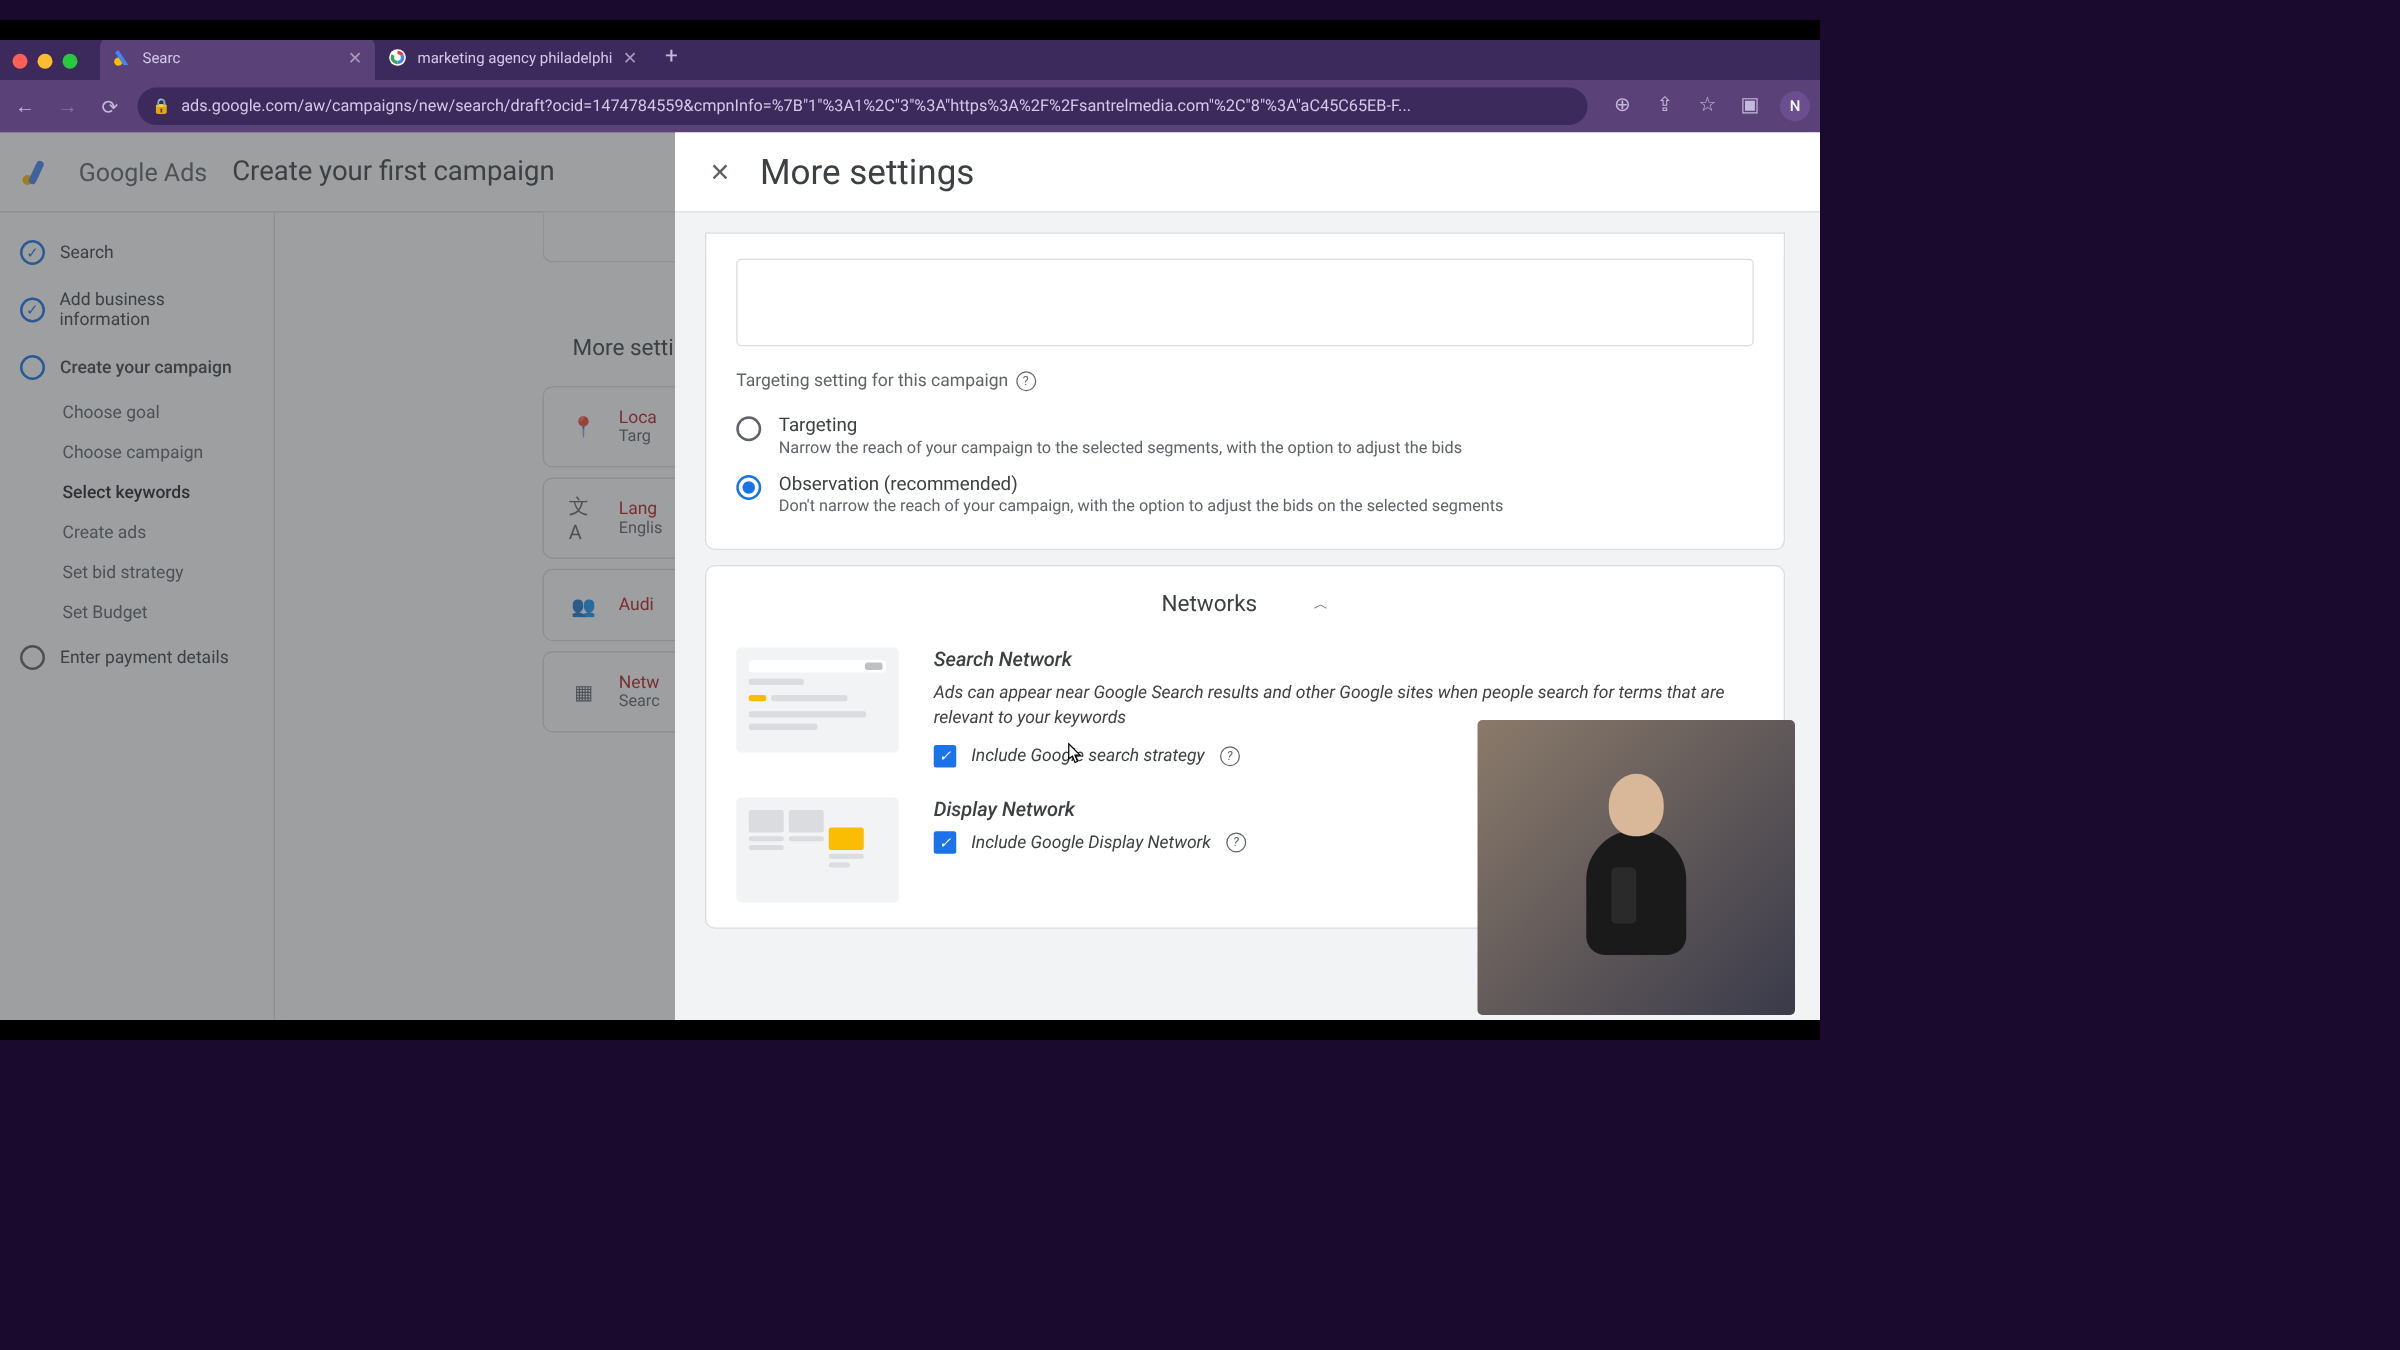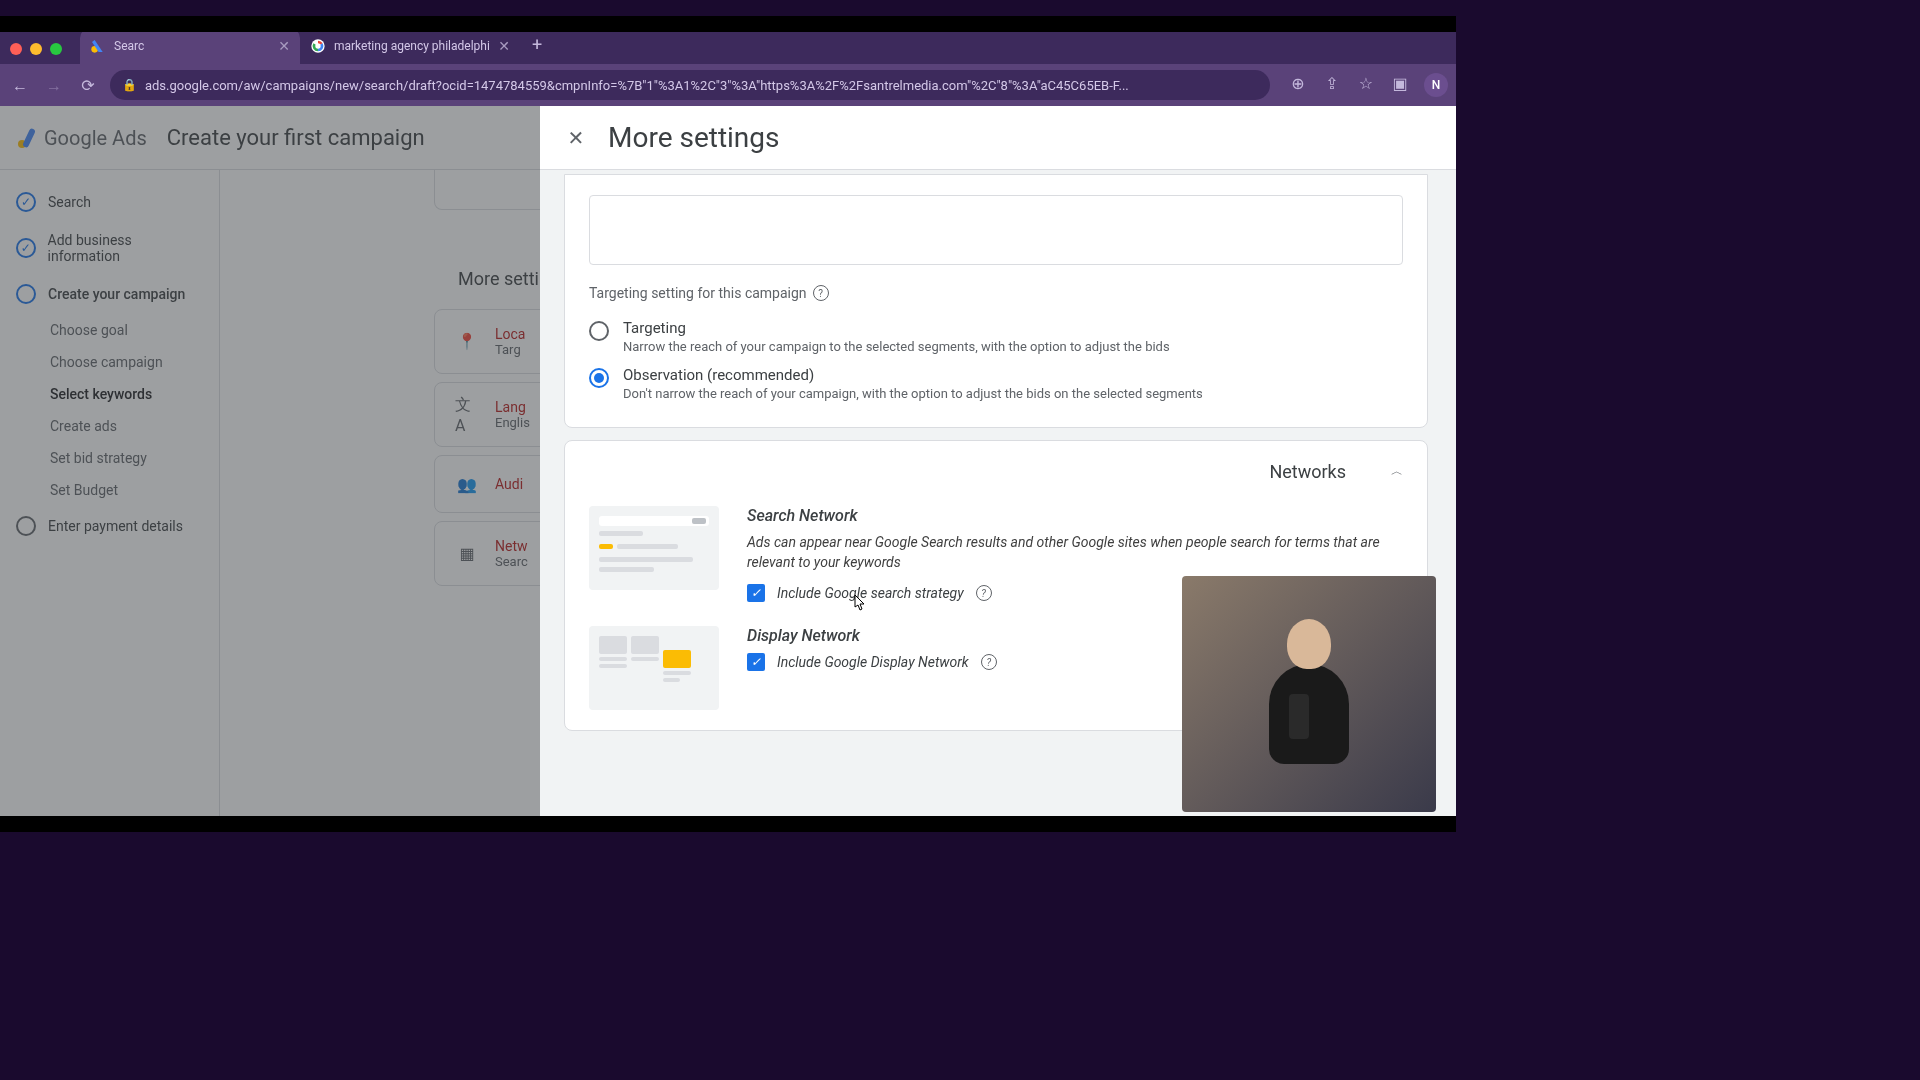--- a/index.html
+++ b/index.html
@@ -33,21 +33,21 @@
 .url-icon { width: 20px; height: 20px; display: flex; align-items: center; justify-content: center; color: #c4b8dc; cursor: pointer; font-size: 16px; }
 .profile-pill { width: 24px; height: 24px; border-radius: 50%; background: #6b4e8f; color: #fff; display: flex; align-items: center; justify-content: center; font-size: 12px; font-weight: 500; }
 
 
 .page { position: absolute; top: 90px; left: 0; right: 0; bottom: 0; background: #fff; }
 
 
 .left-dim { position: absolute; top: 0; left: 0; width: 540px; bottom: 0; background: rgba(60,64,67,0.5); z-index: 5; }
 
 .app-header { height: 64px; display: flex; align-items: center; padding: 0 16px; gap: 20px; border-bottom: 1px solid #dadce0; }
-.ads-logo { display: flex; align-items: center; gap: 4px; }
+.ads-logo { display: flex; align-items: center; gap: 23px; }
 .ads-logo-icon { width: 24px; height: 24px; }
 .ads-logo-text { font-size: 20px; color: #5f6368; }
 .header-title { font-size: 22px; color: #3c4043; }
 
 .side-nav { position: absolute; top: 64px; left: 0; width: 220px; bottom: 0; border-right: 1px solid #dadce0; padding: 12px 0; }
 .nav-item { display: flex; align-items: center; padding: 10px 16px; gap: 12px; color: #3c4043; font-size: 14px; }
 .nav-circle { width: 20px; height: 20px; border-radius: 50%; border: 2px solid #5f6368; flex-shrink: 0; }
 .nav-check { width: 20px; height: 20px; border-radius: 50%; border: 2px solid #1a73e8; display: flex; align-items: center; justify-content: center; color: #1a73e8; font-size: 12px; }
 .nav-sub { padding: 8px 16px 8px 50px; font-size: 14px; color: #5f6368; }
 .nav-sub.bold { font-weight: 500; color: #202124; }
@@ -62,36 +62,36 @@
 
 
 .panel { position: absolute; top: 0; left: 540px; right: 0; bottom: 0; background: #f1f3f4; z-index: 10; overflow-y: auto; }
 .panel-header { height: 64px; background: #fff; display: flex; align-items: center; padding: 0 24px; gap: 20px; border-bottom: 1px solid #dadce0; }
 .close-btn { font-size: 20px; color: #5f6368; cursor: pointer; width: 24px; text-align: center; }
 .panel-title { font-size: 28px; color: #3c4043; }
 
 .panel-body { padding: 0; }
 
 .card { background: #fff; border: 1px solid #dadce0; border-radius: 8px; margin: 12px 28px 12px 24px; padding: 20px 24px; }
-.card.no-top-radius { border-top-left-radius: 0; border-top-right-radius: 0; margin-top: 4px; }
+.card.no-top-radius { border-top-left-radius: 0; border-top-right-radius: 0; margin-top: 16px; }
 
 .targeting-heading { font-size: 14px; color: #5f6368; margin-bottom: 12px; display: flex; align-items: center; gap: 6px; }
 .help-icon { width: 16px; height: 16px; border: 1.5px solid #5f6368; border-radius: 50%; display: inline-flex; align-items: center; justify-content: center; font-size: 10px; color: #5f6368; }
 
 .radio-row { display: flex; gap: 14px; padding: 6px 0; cursor: pointer; align-items: flex-start; }
 .radio { width: 20px; height: 20px; border-radius: 50%; border: 2px solid #5f6368; flex-shrink: 0; margin-top: 2px; display: flex; align-items: center; justify-content: center; }
 .radio.selected { border-color: #1a73e8; }
 .radio-dot { width: 10px; height: 10px; border-radius: 50%; background: #1a73e8; }
 .radio-text { flex: 1; }
 .radio-label { font-size: 15px; color: #3c4043; }
 .radio-desc { font-size: 13px; color: #5f6368; margin-top: 2px; }
 
 .search-box { height: 70px; border: 1px solid #dadce0; border-radius: 4px; margin-bottom: 20px; }
 
-.section-header { display: flex; justify-content: flex-end; align-items: center; cursor: pointer; gap: 45px; }
+.section-header { display: flex; justify-content: center; align-items: center; cursor: pointer; gap: 45px; }
 .section-title { font-size: 18px; color: #3c4043; }
 .chevron { font-size: 12px; color: #5f6368; }
 
 .network-block { display: flex; gap: 28px; margin-top: 24px; font-style: italic; }
 .net-thumb { width: 130px; height: 84px; background: #f1f3f4; border-radius: 4px; flex-shrink: 0; position: relative; }
 .thumb-search { padding: 10px; }
 .thumb-bar { height: 10px; background: #fff; border-radius: 3px; margin-bottom: 5px; display: flex; align-items: center; justify-content: flex-end; padding: 0 3px; }
 .thumb-bar-icon { width: 14px; height: 6px; background: #bdc1c6; border-radius: 2px; }
 .thumb-row { height: 5px; background: #dadce0; border-radius: 2px; margin: 5px 0; }
 .thumb-row.yellow { background: #fbbc04; width: 14px; }

